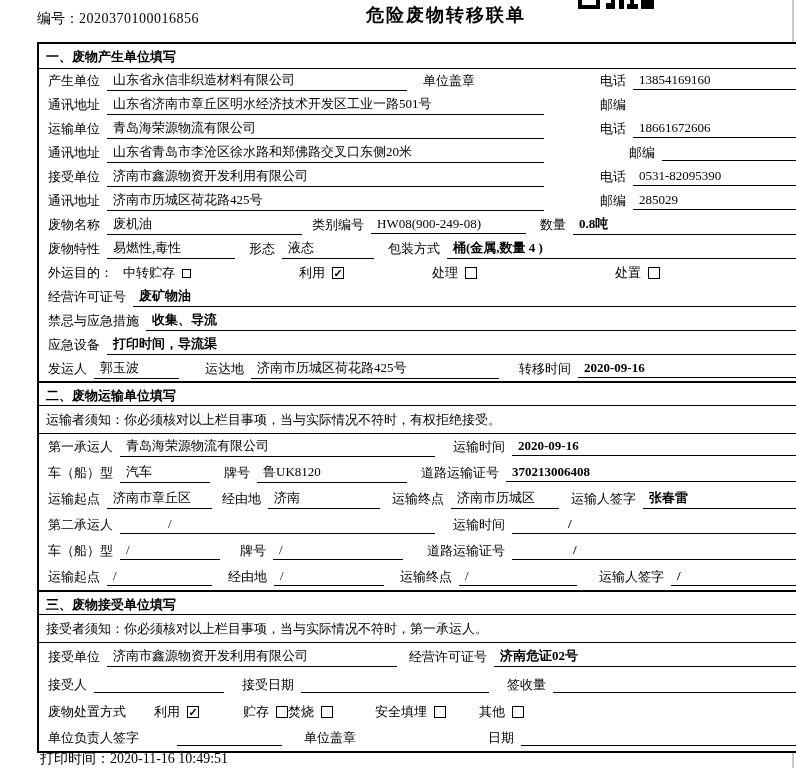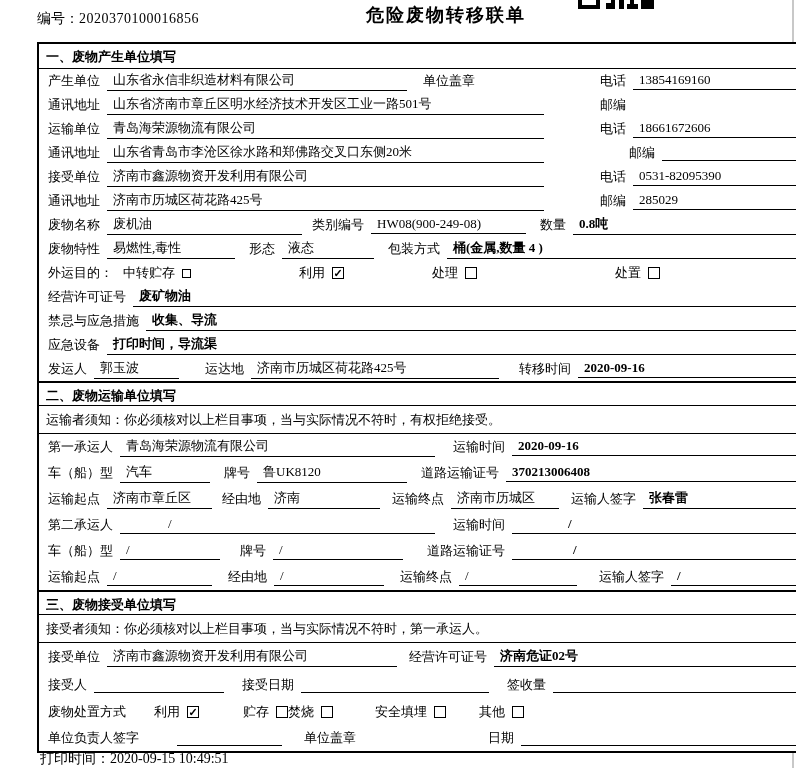--- a/index.html
+++ b/index.html
@@ -294,15 +294,15 @@
         <span class="lbl">单位负责人签字</span>
         <span class="u" style="width:105px;margin-left:38px"></span>
         <span class="lbl" style="margin-left:22px">单位盖章</span>
         <span class="lbl" style="margin-left:132px">日期</span>
         <span class="u grow"></span>
       </div>
     </div>
   </div>
 
   <div class="footer-line">
-    <span>打印时间：</span><span>2020-09-15 10:49:51</span>
+    <span>打印时间：</span><span>2020-11-16 10:49:51</span>
   </div>
 </div>
 
 </body></html>

